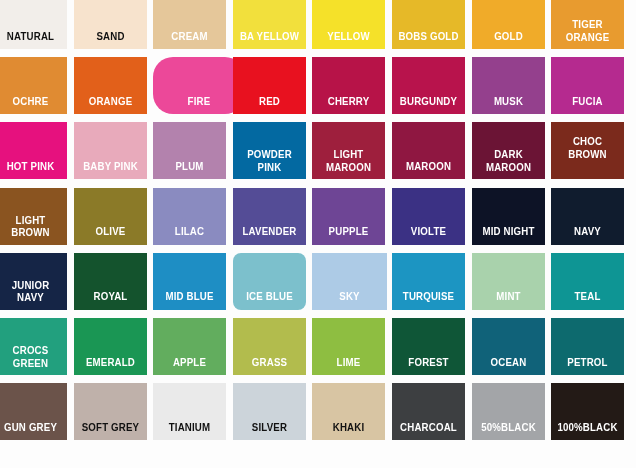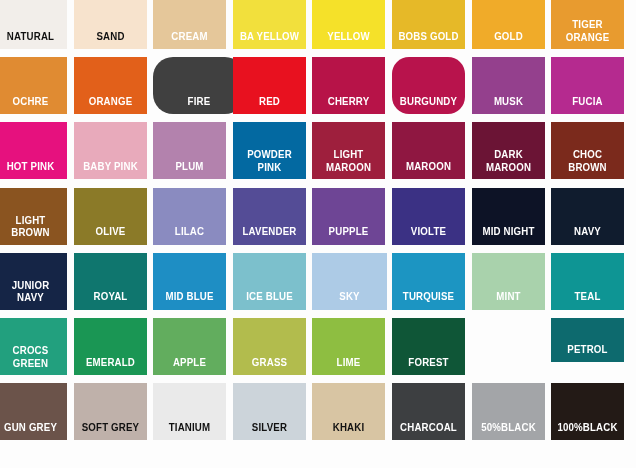--- a/index.html
+++ b/index.html
@@ -76,30 +76,30 @@
     <div class="swatch two-line" style="background: rgb(232, 155, 47); left: 551.2px; top: -8px; width: 73px; height: 57px;">
       <span class="swatch-label" style="color: rgb(255, 255, 255);">TIGER
 ORANGE</span>
     </div>
     <div class="swatch" style="background: rgb(224, 139, 50); left: -6px; top: 57.2px; width: 73px; height: 57px;">
       <span class="swatch-label" style="color: rgb(255, 255, 255);">OCHRE</span>
     </div>
     <div class="swatch" style="background: rgb(226, 96, 26); left: 73.6px; top: 57.2px; width: 73px; height: 57px;">
       <span class="swatch-label" style="color: rgb(255, 255, 255);">ORANGE</span>
     </div>
-    <div class="swatch" style="background: #404040; left: 153.2px; top: 57.2px; width: 92px; height: 57px; border-radius: 20px;">
+    <div class="swatch" style="background: #ec4899; left: 153.2px; top: 57.2px; width: 92px; height: 57px; border-radius: 20px;">
       <span class="swatch-label" style="color: rgb(255, 255, 255);">FIRE</span>
     </div>
     <div class="swatch" style="background: rgb(232, 17, 31); left: 232.8px; top: 57.2px; width: 73px; height: 57px;">
       <span class="swatch-label" style="color: rgb(255, 255, 255);">RED</span>
     </div>
     <div class="swatch" style="background: rgb(183, 19, 72); left: 312.4px; top: 57.2px; width: 73px; height: 57px;">
       <span class="swatch-label" style="color: rgb(255, 255, 255);">CHERRY</span>
     </div>
-    <div class="swatch" style="background: rgb(184, 19, 76); left: 392px; top: 57.2px; width: 73px; height: 57px; border-radius: 17px;">
+    <div class="swatch" style="background: rgb(184, 19, 76); left: 392px; top: 57.2px; width: 73px; height: 57px;">
       <span class="swatch-label" style="color: rgb(255, 255, 255);">BURGUNDY</span>
     </div>
     <div class="swatch" style="background: rgb(148, 64, 141); left: 471.6px; top: 57.2px; width: 73px; height: 57px;">
       <span class="swatch-label" style="color: rgb(255, 255, 255);">MUSK</span>
     </div>
     <div class="swatch" style="background: rgb(181, 42, 143); left: 551.2px; top: 57.2px; width: 73px; height: 57px;">
       <span class="swatch-label" style="color: rgb(255, 255, 255);">FUCIA</span>
     </div>
     <div class="swatch" style="background: rgb(230, 17, 126); left: -6px; top: 122.4px; width: 73px; height: 57px;">
       <span class="swatch-label" style="color: rgb(255, 255, 255);">HOT PINK</span>
@@ -118,21 +118,21 @@
       <span class="swatch-label" style="color: rgb(255, 255, 255);">LIGHT
 MAROON</span>
     </div>
     <div class="swatch" style="background: rgb(143, 23, 65); left: 392px; top: 122.4px; width: 73px; height: 57px;">
       <span class="swatch-label" style="color: rgb(255, 255, 255);">MAROON</span>
     </div>
     <div class="swatch two-line" style="background: rgb(107, 20, 53); left: 471.6px; top: 122.4px; width: 73px; height: 57px;">
       <span class="swatch-label" style="color: rgb(255, 255, 255);">DARK
 MAROON</span>
     </div>
-    <div class="swatch two-line" style="background: rgb(123, 42, 28); left: 551.2px; top: 122.4px; width: 73px; height: 57px;">
+    <div class="swatch two-line" style="background: rgb(123, 42, 28); left: 551.2px; top: 122.4px; width: 73px; height: 57px; align-items: center;">
       <span class="swatch-label" style="color: rgb(255, 255, 255);">CHOC
 BROWN</span>
     </div>
     <div class="swatch two-line" style="background: rgb(138, 84, 32); left: -6px; top: 187.6px; width: 73px; height: 57px;">
       <span class="swatch-label" style="color: rgb(255, 255, 255);">LIGHT
 BROWN</span>
     </div>
     <div class="swatch" style="background: rgb(139, 122, 40); left: 73.6px; top: 187.6px; width: 73px; height: 57px;">
       <span class="swatch-label" style="color: rgb(255, 255, 255);">OLIVE</span>
     </div>
@@ -151,27 +151,27 @@
     <div class="swatch" style="background: rgb(13, 19, 38); left: 471.6px; top: 187.6px; width: 73px; height: 57px;">
       <span class="swatch-label" style="color: rgb(255, 255, 255);">MID NIGHT</span>
     </div>
     <div class="swatch" style="background: rgb(16, 28, 46); left: 551.2px; top: 187.6px; width: 73px; height: 57px;">
       <span class="swatch-label" style="color: rgb(255, 255, 255);">NAVY</span>
     </div>
     <div class="swatch two-line" style="background: rgb(21, 37, 70); left: -6px; top: 252.8px; width: 73px; height: 57px;">
       <span class="swatch-label" style="color: rgb(255, 255, 255);">JUNIOR
 NAVY</span>
     </div>
-    <div class="swatch" style="background: #0f766e; left: 73.6px; top: 252.8px; width: 73px; height: 57px;">
+    <div class="swatch" style="background: #14532d; left: 73.6px; top: 252.8px; width: 73px; height: 57px;">
       <span class="swatch-label" style="color: rgb(255, 255, 255);">ROYAL</span>
     </div>
     <div class="swatch" style="background: rgb(30, 142, 196); left: 153.2px; top: 252.8px; width: 73px; height: 57px;">
       <span class="swatch-label" style="color: rgb(255, 255, 255);">MID BLUE</span>
     </div>
-    <div class="swatch" style="background: rgb(124, 192, 204); left: 232.8px; top: 252.8px; width: 73px; height: 57px;">
+    <div class="swatch" style="background: rgb(124, 192, 204); left: 232.8px; top: 252.8px; width: 73px; height: 57px; border-radius: 8px;">
       <span class="swatch-label" style="color: rgb(255, 255, 255);">ICE BLUE</span>
     </div>
     <div class="swatch" style="background: rgb(173, 203, 230); left: 312.4px; top: 252.8px; width: 75px; height: 57px;">
       <span class="swatch-label" style="color: rgb(255, 255, 255);">SKY</span>
     </div>
     <div class="swatch" style="background: rgb(28, 149, 194); left: 392px; top: 252.8px; width: 73px; height: 57px;">
       <span class="swatch-label" style="color: rgb(255, 255, 255);">TURQUISE</span>
     </div>
     <div class="swatch" style="background: rgb(169, 210, 172); left: 471.6px; top: 252.8px; width: 73px; height: 57px;">
       <span class="swatch-label" style="color: rgb(255, 255, 255);">MINT</span>
@@ -191,21 +191,24 @@
     </div>
     <div class="swatch" style="background: rgb(178, 188, 77); left: 232.8px; top: 318px; width: 73px; height: 57px;">
       <span class="swatch-label" style="color: rgb(255, 255, 255);">GRASS</span>
     </div>
     <div class="swatch" style="background: rgb(142, 190, 65); left: 312.4px; top: 318px; width: 73px; height: 57px;">
       <span class="swatch-label" style="color: rgb(255, 255, 255);">LIME</span>
     </div>
     <div class="swatch" style="background: rgb(15, 86, 55); left: 392px; top: 318px; width: 73px; height: 57px;">
       <span class="swatch-label" style="color: rgb(255, 255, 255);">FOREST</span>
     </div>
-    <div class="swatch" style="background: rgb(13, 106, 110); left: 551.2px; top: 318px; width: 73px; height: 44px;">
+    <div class="swatch" style="background: rgb(16, 98, 121); left: 471.6px; top: 318px; width: 73px; height: 57px;">
+      <span class="swatch-label" style="color: rgb(255, 255, 255);">OCEAN</span>
+    </div>
+    <div class="swatch" style="background: rgb(13, 106, 110); left: 551.2px; top: 318px; width: 73px; height: 57px;">
       <span class="swatch-label" style="color: rgb(255, 255, 255);">PETROL</span>
     </div>
     <div class="swatch" style="background: rgb(107, 83, 74); left: -6px; top: 383.2px; width: 73px; height: 57px;">
       <span class="swatch-label" style="color: rgb(255, 255, 255);">GUN GREY</span>
     </div>
     <div class="swatch" style="background: rgb(191, 177, 170); left: 73.6px; top: 383.2px; width: 73px; height: 57px;">
       <span class="swatch-label" style="color: rgb(17, 17, 17);">SOFT GREY</span>
     </div>
     <div class="swatch" style="background: rgb(234, 234, 234); left: 153.2px; top: 383.2px; width: 73px; height: 57px;">
       <span class="swatch-label" style="color: rgb(17, 17, 17);">TIANIUM</span>

